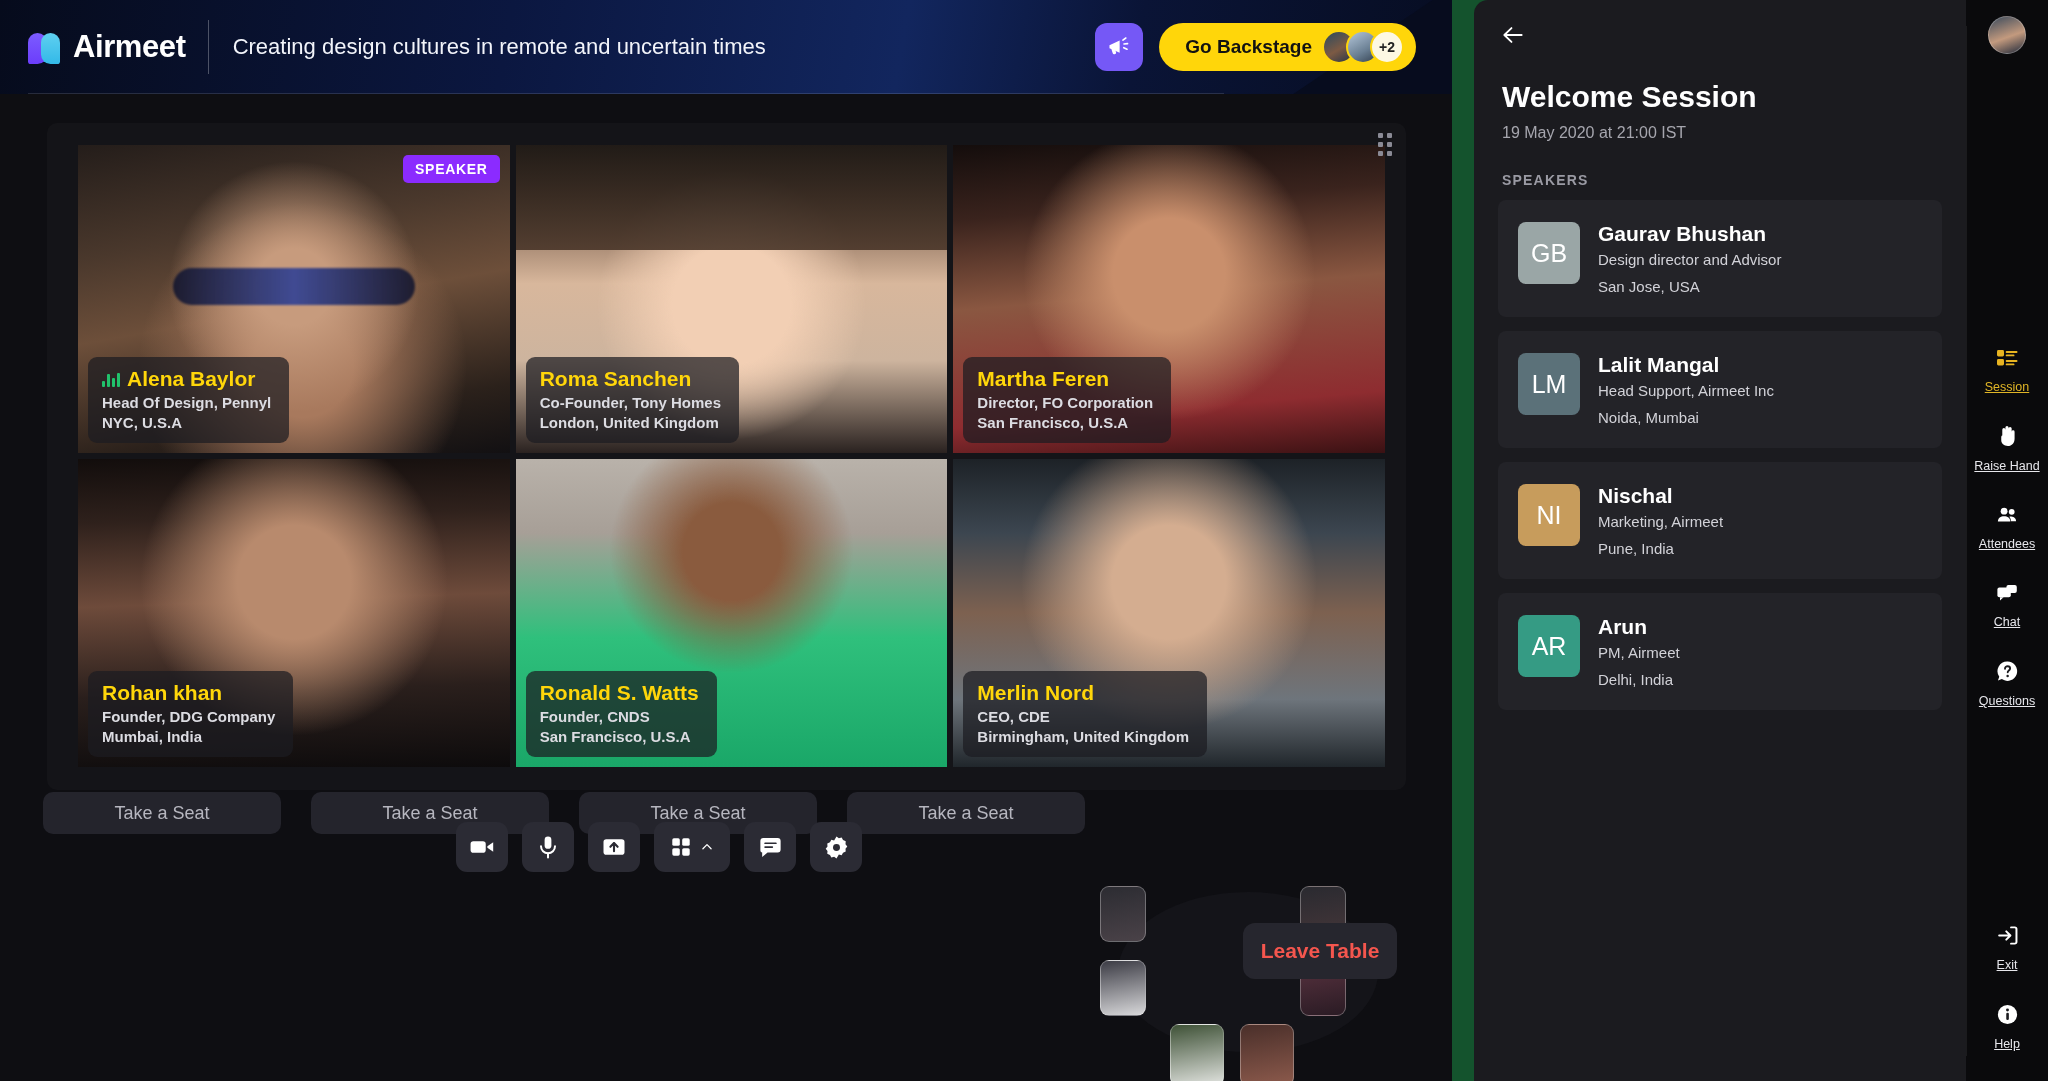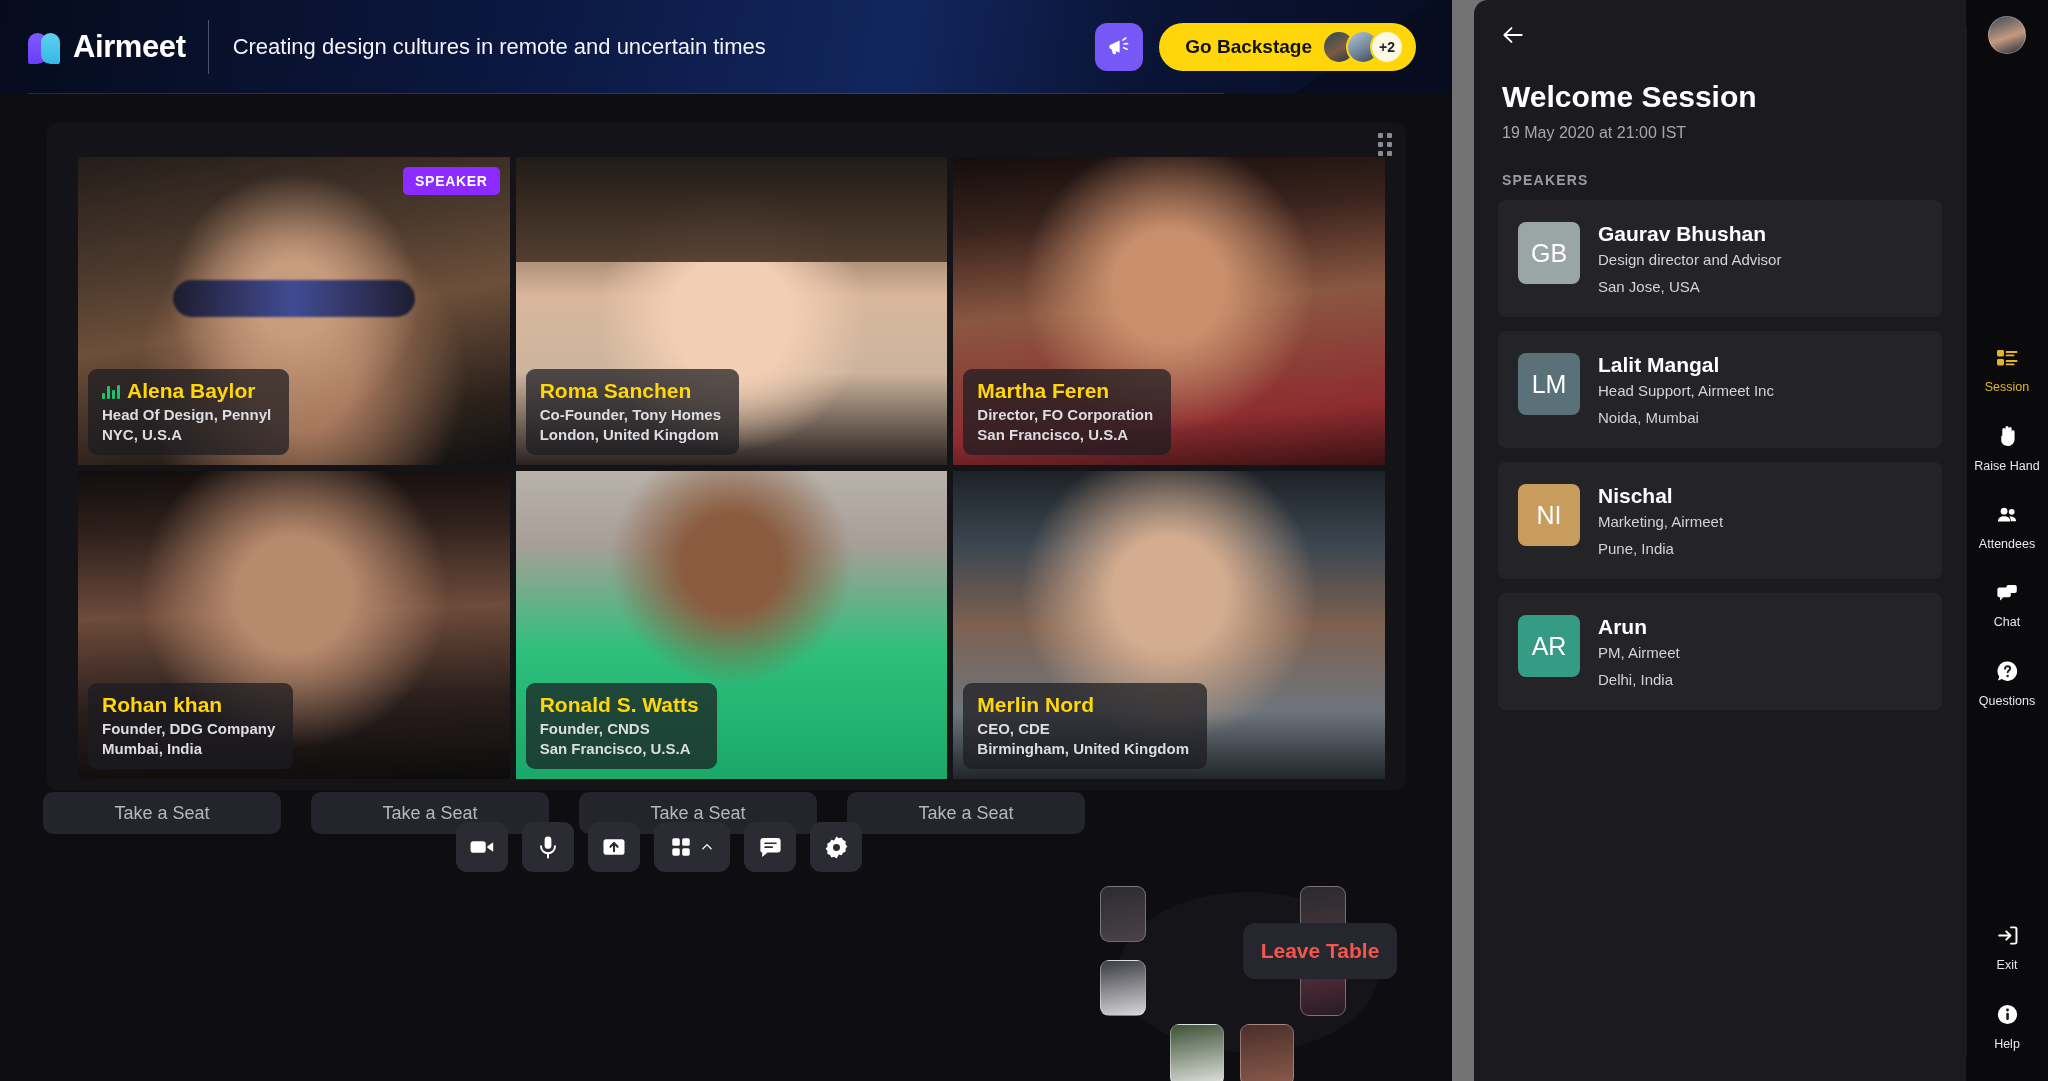--- a/index.html
+++ b/index.html
@@ -118,21 +118,21 @@
     position: absolute; left: 47px; top: 123px;
     width: 1359px; height: 667px;
     background: #141418; border-radius: 10px;
   }
   .grip {
     position: absolute; right: 14px; top: 10px; z-index: 12;
     display: grid; grid-template-columns: repeat(2, 5px); gap: 4px;
   }
   .grip i { width: 5px; height: 5px; background: #8a8a95; border-radius: 1px; display: block; }
   .vgrid {
-    position: absolute; left: 22px; top: 34px;
+    position: absolute; left: 22px; top: 22px;
     width: 1316px; height: 622px;
     display: grid; grid-template-columns: repeat(3, 1fr); grid-template-rows: repeat(2, 1fr);
     gap: 6px;
     padding-left: 9px;
   }
   .tile { position: relative; overflow: hidden; background: #1a1a20; }
   .tile .bg { position: absolute; inset: 0; }
   .tile.active { outline: 3px solid #f2c515; outline-offset: -3px; }
   .speaker-badge {
     position: absolute; right: 10px; top: 10px; z-index: 5;
@@ -183,21 +183,21 @@
   }
   .ctl {
     width: 52px; height: 50px; border-radius: 11px; background: #2b2b34;
     display: flex; align-items: center; justify-content: center;
     border: none; cursor: pointer;
   }
   .ctl.wide { width: 76px; gap: 8px; }
   .ctl svg { display: block; }
 
   
-  .rightwrap { position: absolute; left: 1452px; top: 0; width: 596px; height: 1081px; background: #737373; }
+  .rightwrap { position: absolute; left: 1452px; top: 0; width: 596px; height: 1081px; background: #14532d; }
   .session-panel {
     position: absolute; left: 22px; top: 0; width: 492px; height: 1081px;
     background: #1b1b1f; border-radius: 14px 0 0 0;
     overflow: hidden;
   }
   .sp-top { position: relative; height: 74px; }
   .back-btn {
     position: absolute; left: 18px; top: 14px; width: 42px; height: 42px;
     background: none; border: none; cursor: pointer;
     display: flex; align-items: center; justify-content: center;
@@ -227,21 +227,21 @@
     background: linear-gradient(160deg,#3a4a5c,#c39a7e 55%,#20293a);
     cursor: pointer;
   }
   .rail-group { position: absolute; left: 0; width: 82px; display: flex; flex-direction: column; }
   .rail-group.mid { top: 346px; gap: 30px; }
   .rail-group.bottom { bottom: 30px; gap: 30px; }
   .rail-item {
     display: flex; flex-direction: column; align-items: center; gap: 7px;
     cursor: pointer; background: none; border: none;
   }
-  .rail-label { font-size: 12.5px; color: #e7e7ec; }
+  .rail-label { font-size: 12.5px; color: #e7e7ec; text-decoration: underline; }
   .rail-item.active .rail-label { color: #e0b526; }
   .panel-divider { position: absolute; left: 0; top: 26px; width: 1px; height: 1030px; background: rgba(255,255,255,0.07); }
 </style>
 </head>
 <body>
 
 <div class="app">
 
   <div class="stage">
 

